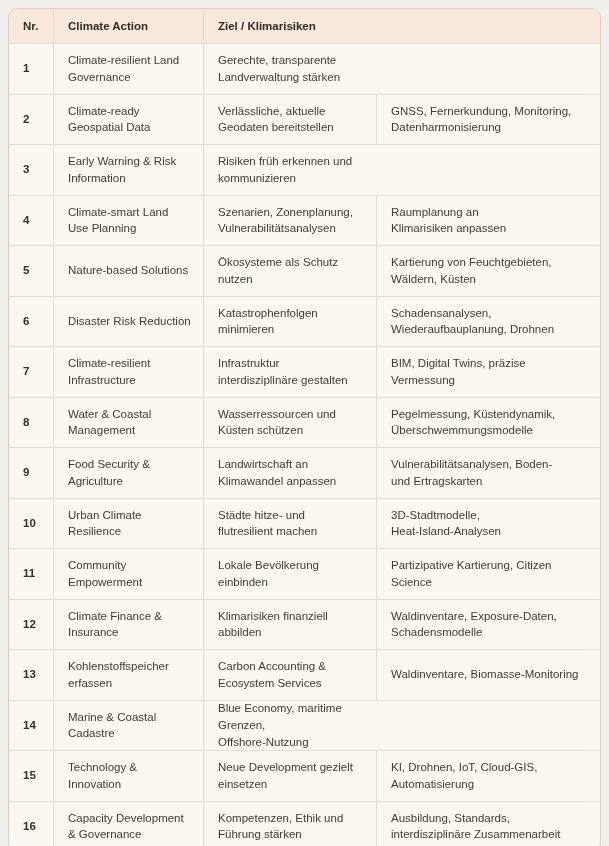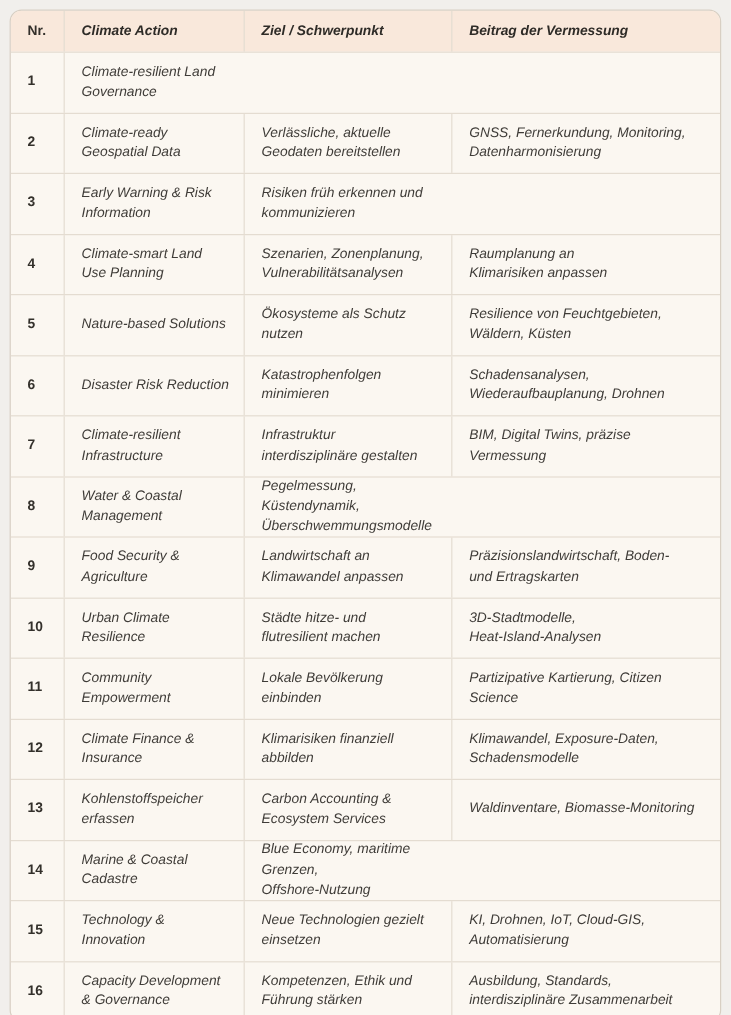--- a/index.html
+++ b/index.html
@@ -47,48 +47,48 @@
     display: flex;
     align-items: center;
     padding: 2px 10px 2px 14px;
     font-size: 11.5px;
     line-height: 1.45;
     white-space: pre-line;
     overflow: hidden;
   }
   .cell + .cell {
     border-left: 1px solid #e4dcd1;
-    font-style: italic;
   }
   .header .cell {
     font-weight: bold;
     color: #2e2b27;
     font-size: 11.5px;
   }
   .cell.nr {
     font-weight: bold;
     color: #33302b;
   }
 </style>
 </head>
 <body>
 
 <div class="page">
   <div class="table">
     <div class="row header">
       <div class="cell nr">Nr.</div>
       <div class="cell">Climate Action</div>
-      <div class="cell">Ziel / Schwerpunkt</div>
-      <div class="cell">Beitrag der Vermessung</div>
+      <div class="cell">Ziel / Klimarisiken</div>
     </div>
     <div id="table-body">
         <div class="row body-row">
           <div class="cell nr">1</div>
           <div class="cell">Climate-resilient Land
 Governance</div>
+          <div class="cell">Gerechte, transparente
+Landverwaltung stärken</div>
         </div>
         <div class="row body-row">
           <div class="cell nr">2</div>
           <div class="cell">Climate-ready
 Geospatial Data</div>
           <div class="cell">Verlässliche, aktuelle
 Geodaten bereitstellen</div>
           <div class="cell">GNSS, Fernerkundung, Monitoring,
 Datenharmonisierung</div>
         </div>
@@ -106,21 +106,21 @@
           <div class="cell">Szenarien, Zonenplanung,
 Vulnerabilitätsanalysen</div>
           <div class="cell">Raumplanung an
 Klimarisiken anpassen</div>
         </div>
         <div class="row body-row">
           <div class="cell nr">5</div>
           <div class="cell">Nature-based Solutions</div>
           <div class="cell">Ökosysteme als Schutz
 nutzen</div>
-          <div class="cell">Resilience von Feuchtgebieten,
+          <div class="cell">Kartierung von Feuchtgebieten,
 Wäldern, Küsten</div>
         </div>
         <div class="row body-row">
           <div class="cell nr">6</div>
           <div class="cell">Disaster Risk Reduction</div>
           <div class="cell">Katastrophenfolgen
 minimieren</div>
           <div class="cell">Schadensanalysen,
 Wiederaufbauplanung, Drohnen</div>
         </div>
@@ -130,30 +130,32 @@
 Infrastructure</div>
           <div class="cell">Infrastruktur
 interdisziplinäre gestalten</div>
           <div class="cell">BIM, Digital Twins, präzise
 Vermessung</div>
         </div>
         <div class="row body-row">
           <div class="cell nr">8</div>
           <div class="cell">Water &amp; Coastal
 Management</div>
+          <div class="cell">Wasserressourcen und
+Küsten schützen</div>
           <div class="cell">Pegelmessung, Küstendynamik,
 Überschwemmungsmodelle</div>
         </div>
         <div class="row body-row">
           <div class="cell nr">9</div>
           <div class="cell">Food Security &amp;
 Agriculture</div>
           <div class="cell">Landwirtschaft an
 Klimawandel anpassen</div>
-          <div class="cell">Präzisionslandwirtschaft, Boden-
+          <div class="cell">Vulnerabilitätsanalysen, Boden-
 und Ertragskarten</div>
         </div>
         <div class="row body-row">
           <div class="cell nr">10</div>
           <div class="cell">Urban Climate
 Resilience</div>
           <div class="cell">Städte hitze- und
 flutresilient machen</div>
           <div class="cell">3D-Stadtmodelle,
 Heat-Island-Analysen</div>
@@ -166,21 +168,21 @@
 einbinden</div>
           <div class="cell">Partizipative Kartierung, Citizen
 Science</div>
         </div>
         <div class="row body-row">
           <div class="cell nr">12</div>
           <div class="cell">Climate Finance &amp;
 Insurance</div>
           <div class="cell">Klimarisiken finanziell
 abbilden</div>
-          <div class="cell">Klimawandel, Exposure-Daten,
+          <div class="cell">Waldinventare, Exposure-Daten,
 Schadensmodelle</div>
         </div>
         <div class="row body-row">
           <div class="cell nr">13</div>
           <div class="cell">Kohlenstoffspeicher
 erfassen</div>
           <div class="cell">Carbon Accounting &amp;
 Ecosystem Services</div>
           <div class="cell">Waldinventare, Biomasse-Monitoring</div>
         </div>
@@ -188,21 +190,21 @@
           <div class="cell nr">14</div>
           <div class="cell">Marine &amp; Coastal
 Cadastre</div>
           <div class="cell">Blue Economy, maritime Grenzen,
 Offshore-Nutzung</div>
         </div>
         <div class="row body-row">
           <div class="cell nr">15</div>
           <div class="cell">Technology &amp;
 Innovation</div>
-          <div class="cell">Neue Technologien gezielt
+          <div class="cell">Neue Development gezielt
 einsetzen</div>
           <div class="cell">KI, Drohnen, IoT, Cloud-GIS,
 Automatisierung</div>
         </div>
         <div class="row body-row">
           <div class="cell nr">16</div>
           <div class="cell">Capacity Development
 &amp; Governance</div>
           <div class="cell">Kompetenzen, Ethik und
 Führung stärken</div>

